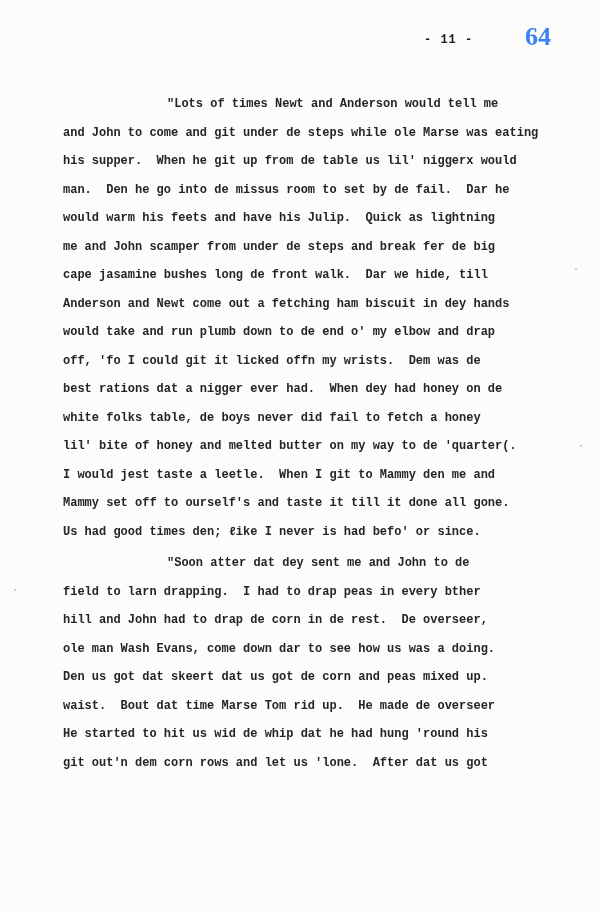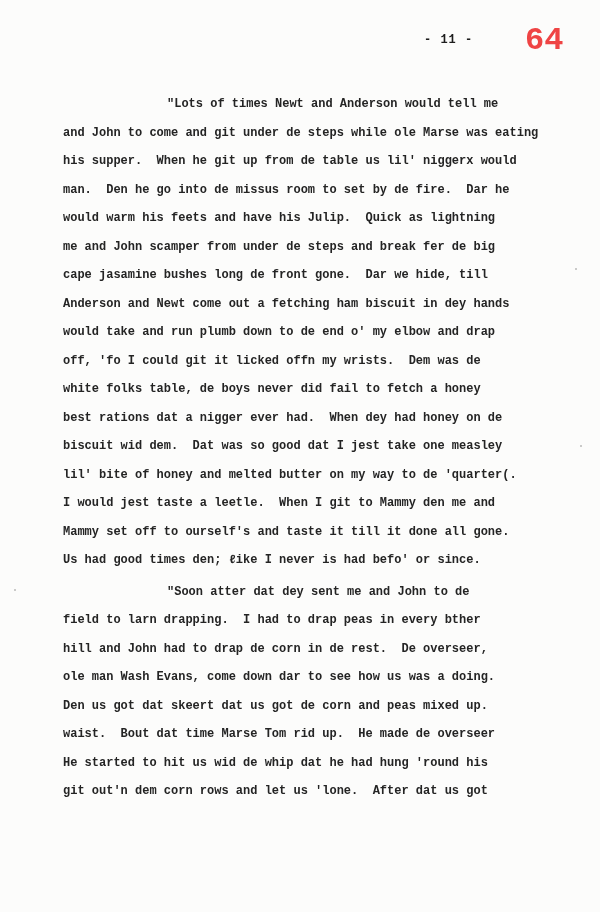--- a/index.html
+++ b/index.html
@@ -24,24 +24,24 @@
     top: 33px;
     left: 424px;
     white-space: pre;
     letter-spacing: 1px;
     color: #1d1d1d;
   }
   .folio-number {
     position: absolute;
     top: 22px;
     left: 525px;
-    font-family: Liberation Mono, monospace;
+    font-family: Liberation Serif, serif;
     font-weight: bold;
-    font-size: 32px;
-    color: #ef4444;
+    font-size: 26px;
+    color: #3b82f6;
   }
   .body-text {
     position: absolute;
     top: 90px;
     left: 63px;
     width: 500px;
   }
   .paragraph { margin: 0; }
   .paragraph + .paragraph { margin-top: 3px; }
   .text-line {
@@ -70,30 +70,29 @@
   <div class="page-marker">- 11 -</div>
 
   <div class="folio-number">64</div>
 
   <div class="body-text">
 
     <div class="paragraph">
       <div class="text-line indent">"Lots of times Newt and Anderson would tell me</div>
       <div class="text-line">and John to come and git under de steps while ole Marse was eating</div>
       <div class="text-line">his supper.  When he git up from de table us lil' niggerx would</div>
-      <div class="text-line">man.  Den he go into de missus room to set by de fire.  Dar he</div>
+      <div class="text-line">man.  Den he go into de missus room to set by de fail.  Dar he</div>
       <div class="text-line">would warm his feets and have his Julip.  Quick as lightning</div>
       <div class="text-line">me and John scamper from under de steps and break fer de big</div>
-      <div class="text-line">cape jasamine bushes long de front gone.  Dar we hide, till</div>
+      <div class="text-line">cape jasamine bushes long de front walk.  Dar we hide, till</div>
       <div class="text-line">Anderson and Newt come out a fetching ham biscuit in dey hands</div>
       <div class="text-line">would take and run plumb down to de end o' my elbow and drap</div>
       <div class="text-line">off, 'fo I could git it licked offn my wrists.  Dem was de</div>
+      <div class="text-line">best rations dat a nigger ever had.  When dey had honey on de</div>
       <div class="text-line">white folks table, de boys never did fail to fetch a honey</div>
-      <div class="text-line">best rations dat a nigger ever had.  When dey had honey on de</div>
-      <div class="text-line">biscuit wid dem.  Dat was so good dat I jest take one measley</div>
       <div class="text-line">lil' bite of honey and melted butter on my way to de 'quarter(.</div>
       <div class="text-line">I would jest taste a leetle.  When I git to Mammy den me and</div>
       <div class="text-line">Mammy set off to ourself's and taste it till it done all gone.</div>
       <div class="text-line">Us had good times den; ℓike I never is had befo' or since.</div>
     </div>
 
     <div class="paragraph">
       <div class="text-line indent">"Soon atter dat dey sent me and John to de</div>
       <div class="text-line">field to larn drapping.  I had to drap peas in every bther</div>
       <div class="text-line">hill and John had to drap de corn in de rest.  De overseer,</div>

